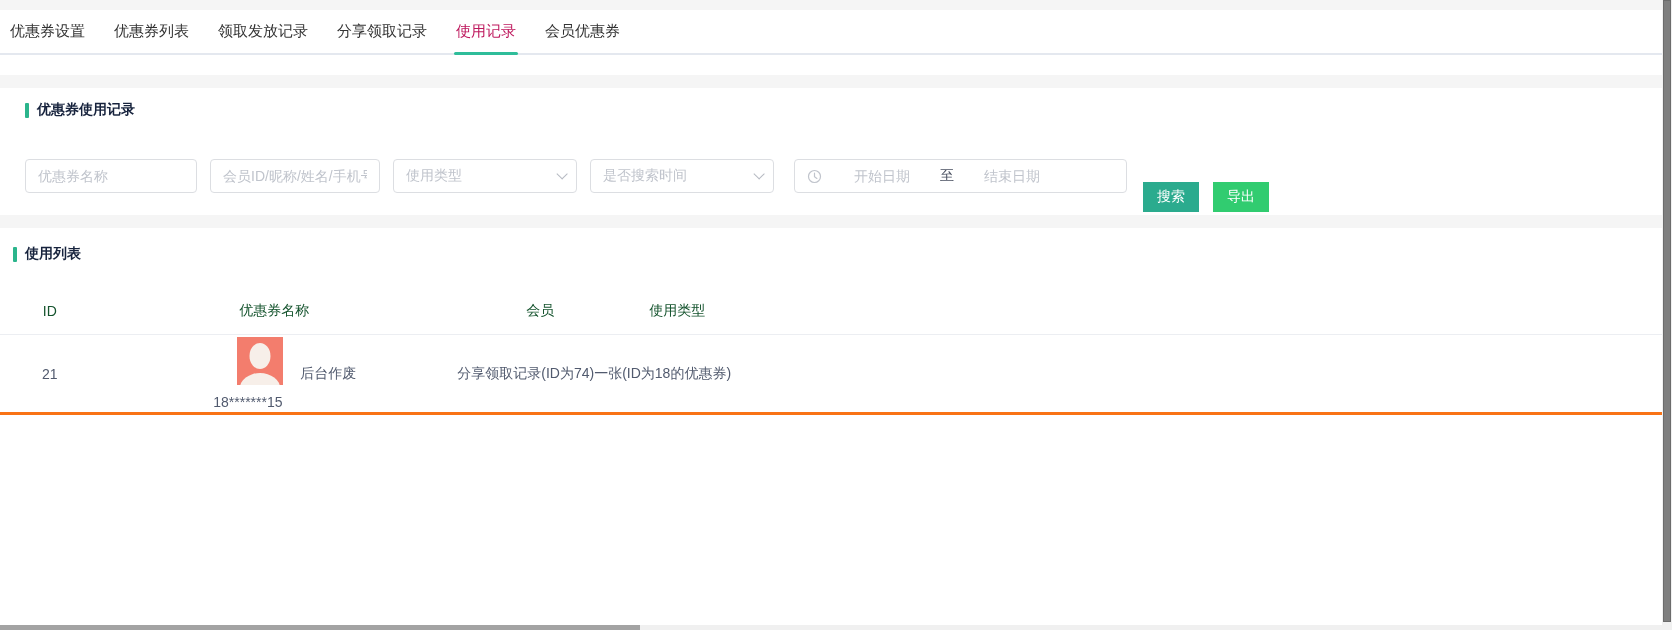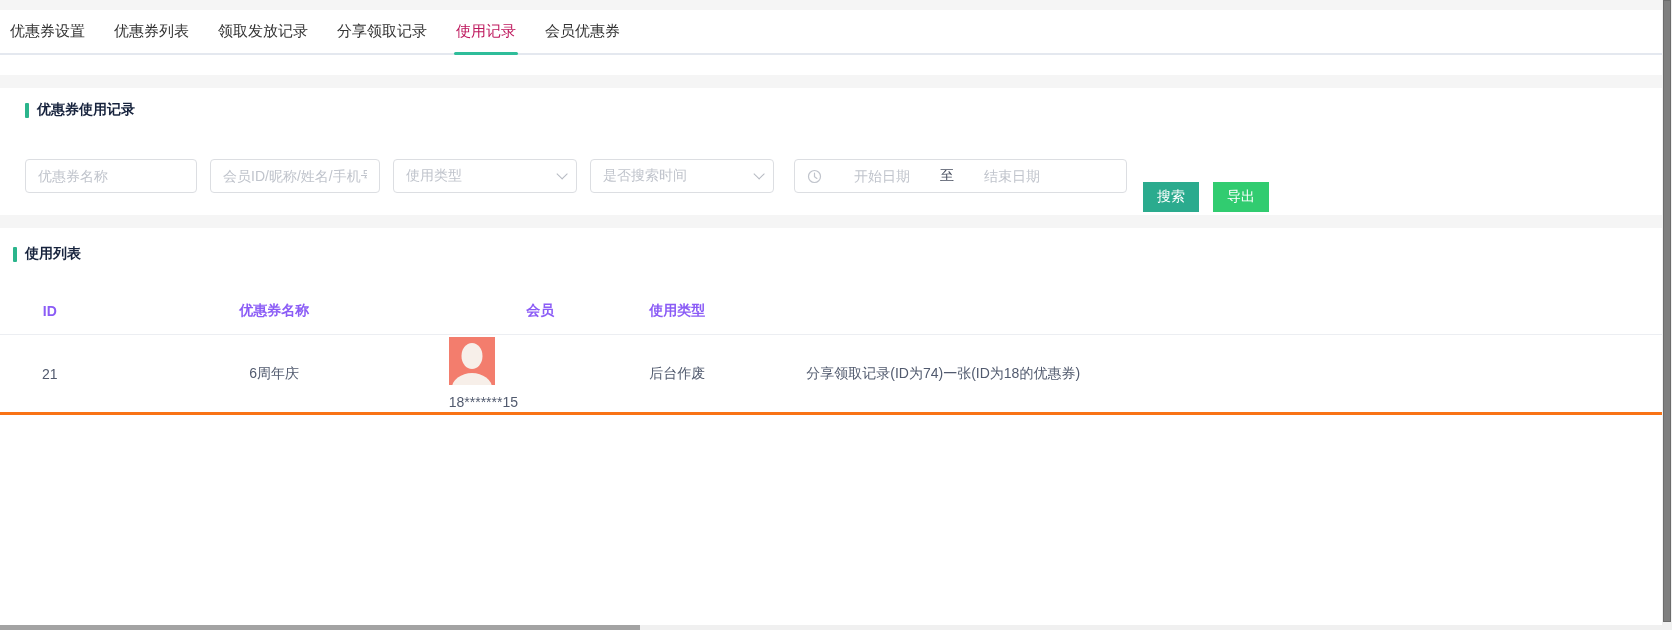--- a/index.html
+++ b/index.html
@@ -80,32 +80,32 @@
     font-family:inherit;
     margin-top:42px;
   }
   .btn-search { background:#2bab8e; margin-left:16px; }
   .btn-export { background:#31cc70; margin-left:14px; }
 
   
   .table { margin-top:25px; width:100%; font-size:14px; }
   .thead, .trow { display:flex; width:100%; }
   .thead { height:48px; align-items:center; border-bottom:1px solid #eceef2; }
-  .thead .cell { color:#8b5cf6;font-weight:bold; }
+  .thead .cell { color:#14532d; }
   .trow { height:80px; align-items:center; border-bottom:3px solid #f97316; }
   .trow .cell { color:#515a6e; }
   .cell { text-align:center; white-space:nowrap; overflow:visible; }
   .c-id     { width:6%; }
   .c-time   { width:25%; }
   .c-coupon { width:21%; }
   .c-member { width:11%; }
   .c-type   { width:5.5%; }
   .c-detail { width:26.5%; }
 
-  .member-cell { display:flex; flex-direction:column; align-items:flex-start; }
+  .member-cell { display:flex; flex-direction:column; align-items:flex-end; }
   .avatar {
     width:46px; height:48px; background:#f37d6d; position:relative;
     overflow:hidden; flex:0 0 auto;
   }
   .avatar::before {
     content:""; position:absolute; top:6px; left:50%; transform:translateX(-50%);
     width:21px; height:26px; border-radius:50%; background:#f7efe9;
   }
   .avatar::after {
     content:""; position:absolute; bottom:-18px; left:50%; transform:translateX(-50%);
@@ -184,21 +184,20 @@
     </div>
     <div class="table">
       <div class="thead">
         <div class="cell c-id">ID</div>
         <div class="cell c-coupon">优惠券名称</div>
         <div class="cell c-member">会员</div>
         <div class="cell c-type">使用类型</div>
       </div>
       <div class="trow">
         <div class="cell c-id">21</div>
-        <div class="cell c-coupon">6周年庆</div>
         <div class="cell c-member">
           <div class="member-cell">
             <div class="avatar"></div>
             <div class="member-phone">18*******15</div>
           </div>
         </div>
         <div class="cell c-type">后台作废</div>
         <div class="cell c-detail">分享领取记录(ID为74)一张(ID为18的优惠券)</div>
       </div>
     </div>

